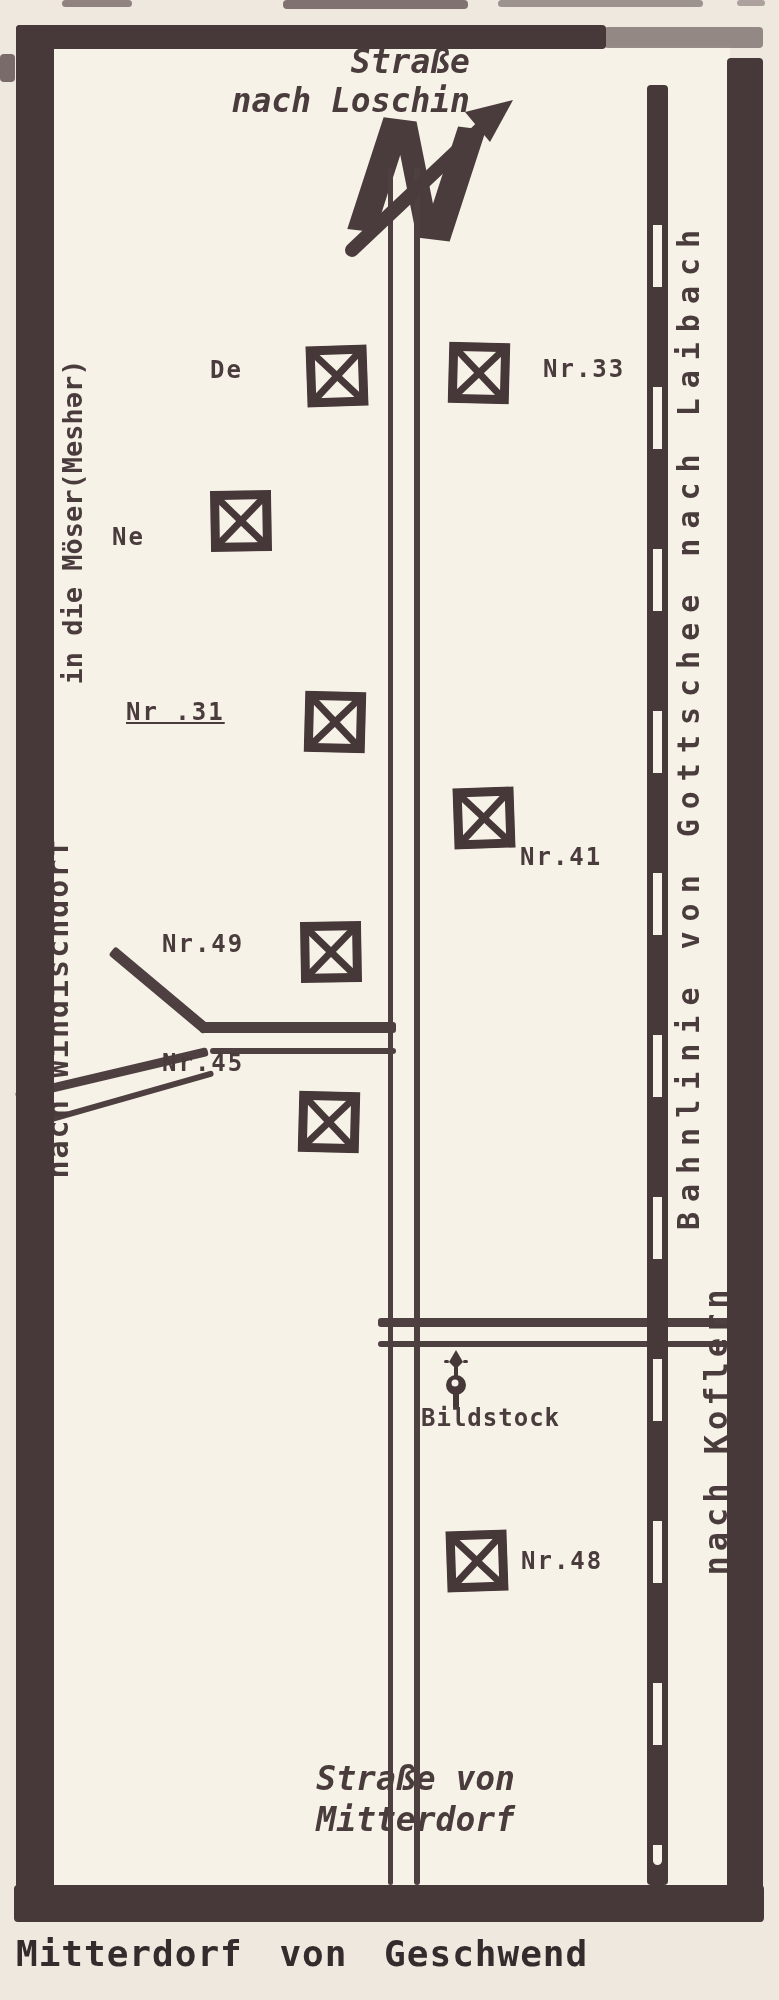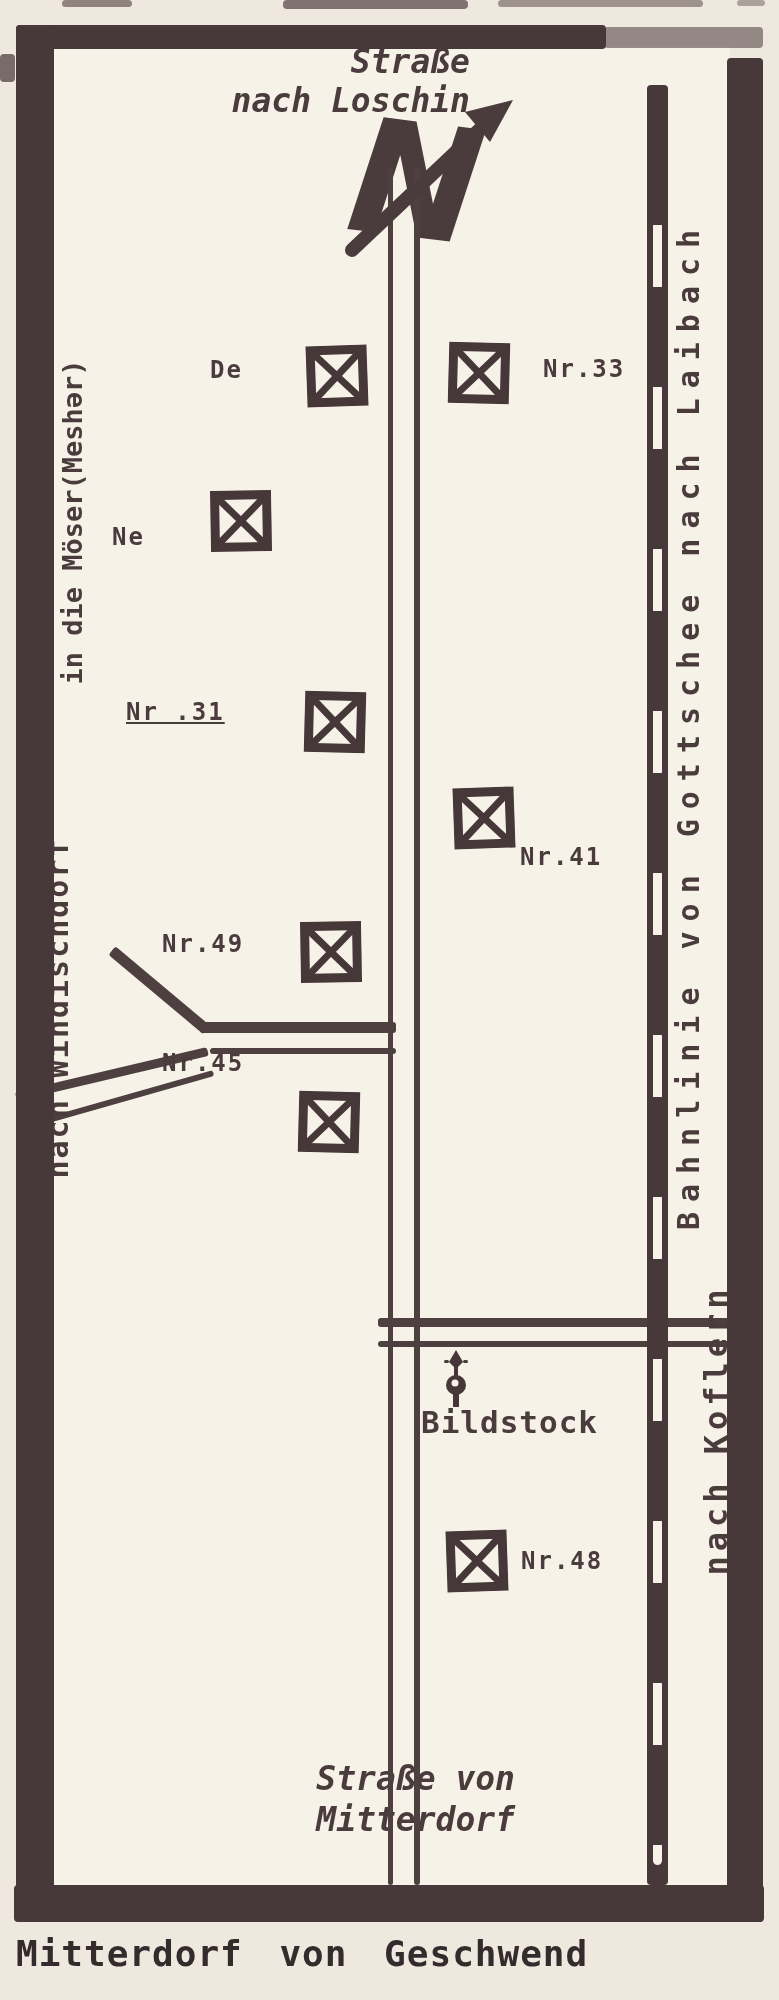--- a/index.html
+++ b/index.html
@@ -164,21 +164,21 @@
 
   <svg class="abs" style="left:441px;top:1350px;width:30px;height:58px;z-index:6;" viewBox="0 0 30 58">
     <polygon points="15,0 22,12 15,19 8,12" fill="#463739"></polygon>
     <rect x="3" y="10" width="5" height="3" rx="1.5" fill="#463739"></rect>
     <rect x="22" y="10" width="5" height="3" rx="1.5" fill="#463739"></rect>
     <rect x="13" y="16" width="4" height="14" fill="#463739"></rect>
     <circle cx="15" cy="35" r="10" fill="#463739"></circle>
     <circle cx="14" cy="33" r="3.5" fill="#f7f2e8"></circle>
     <rect x="12" y="43" width="6" height="14" fill="#463739"></rect>
   </svg>
-  <div class="tlabel" style="left:421px;top:1404px;font-size:31px;letter-spacing:1px;">Bildstock</div>
+  <div class="tlabel" style="left:421px;top:1404px;font-size:24px;letter-spacing:1px;">Bildstock</div>
 
   <div class="tlabel center bottom-label" style="left:215px;top:1758px;width:300px;font-size:33px;line-height:41px;">
     <div>Straße von</div>
     <div>Mitterdorf</div>
   </div>
 
 </div>
 
 <div class="caption">Mitterdorf von Geschwend</div>
 

